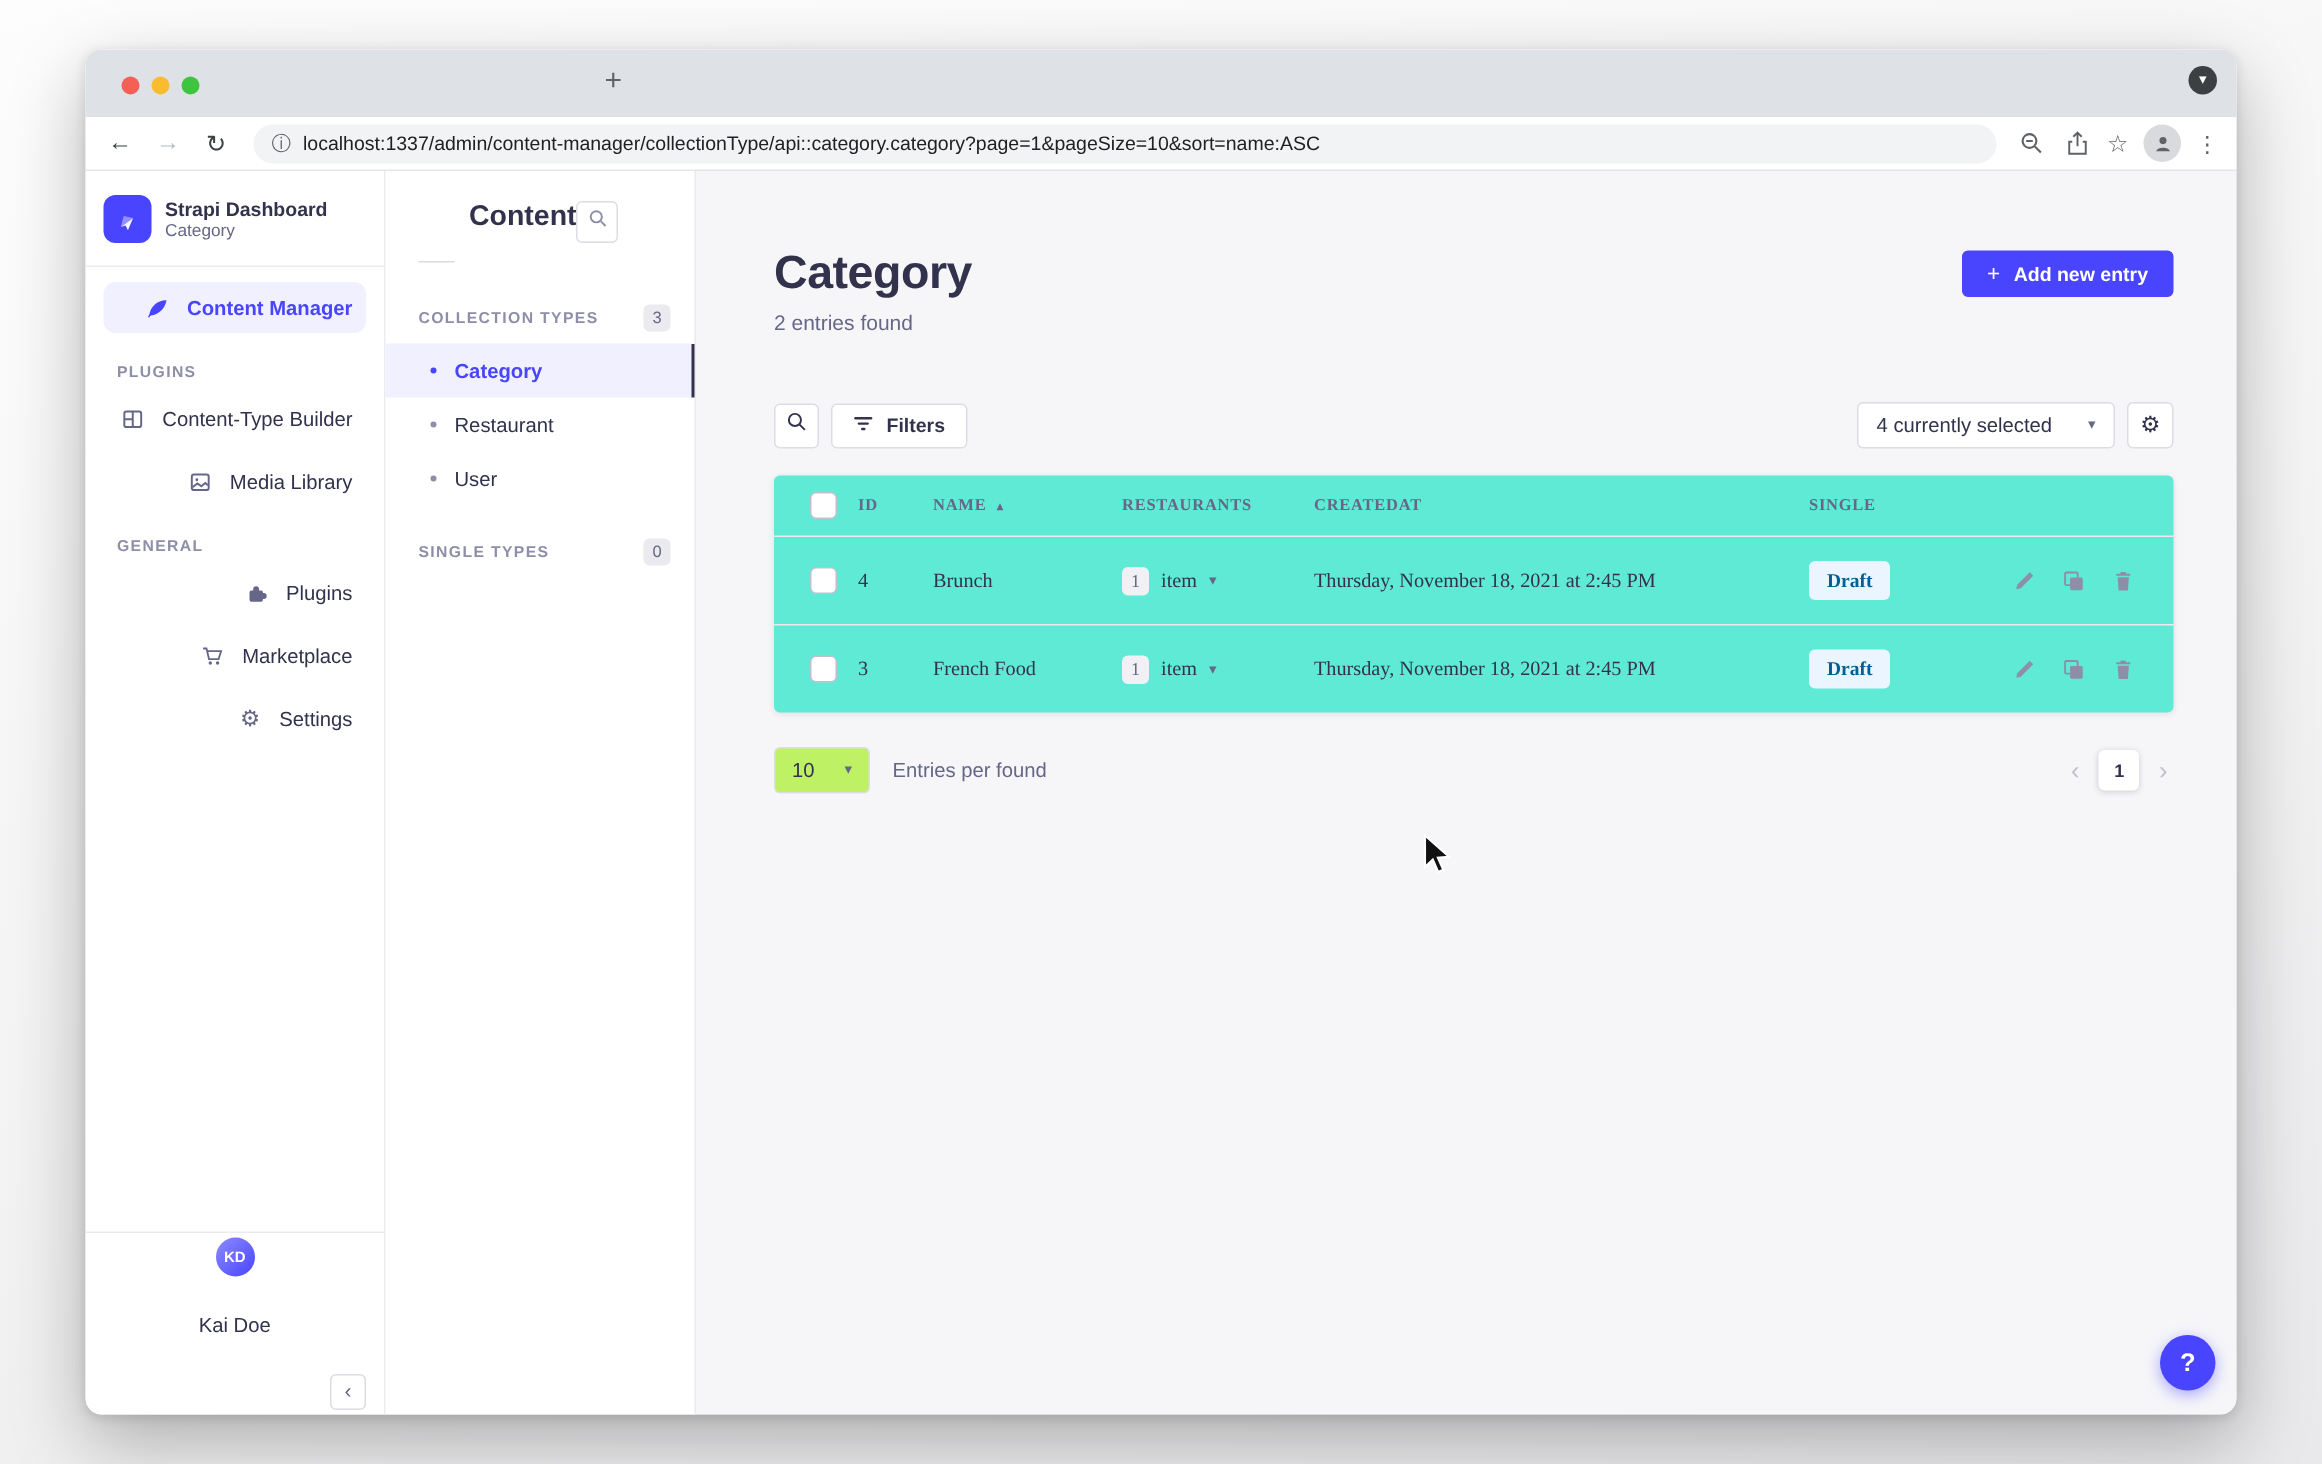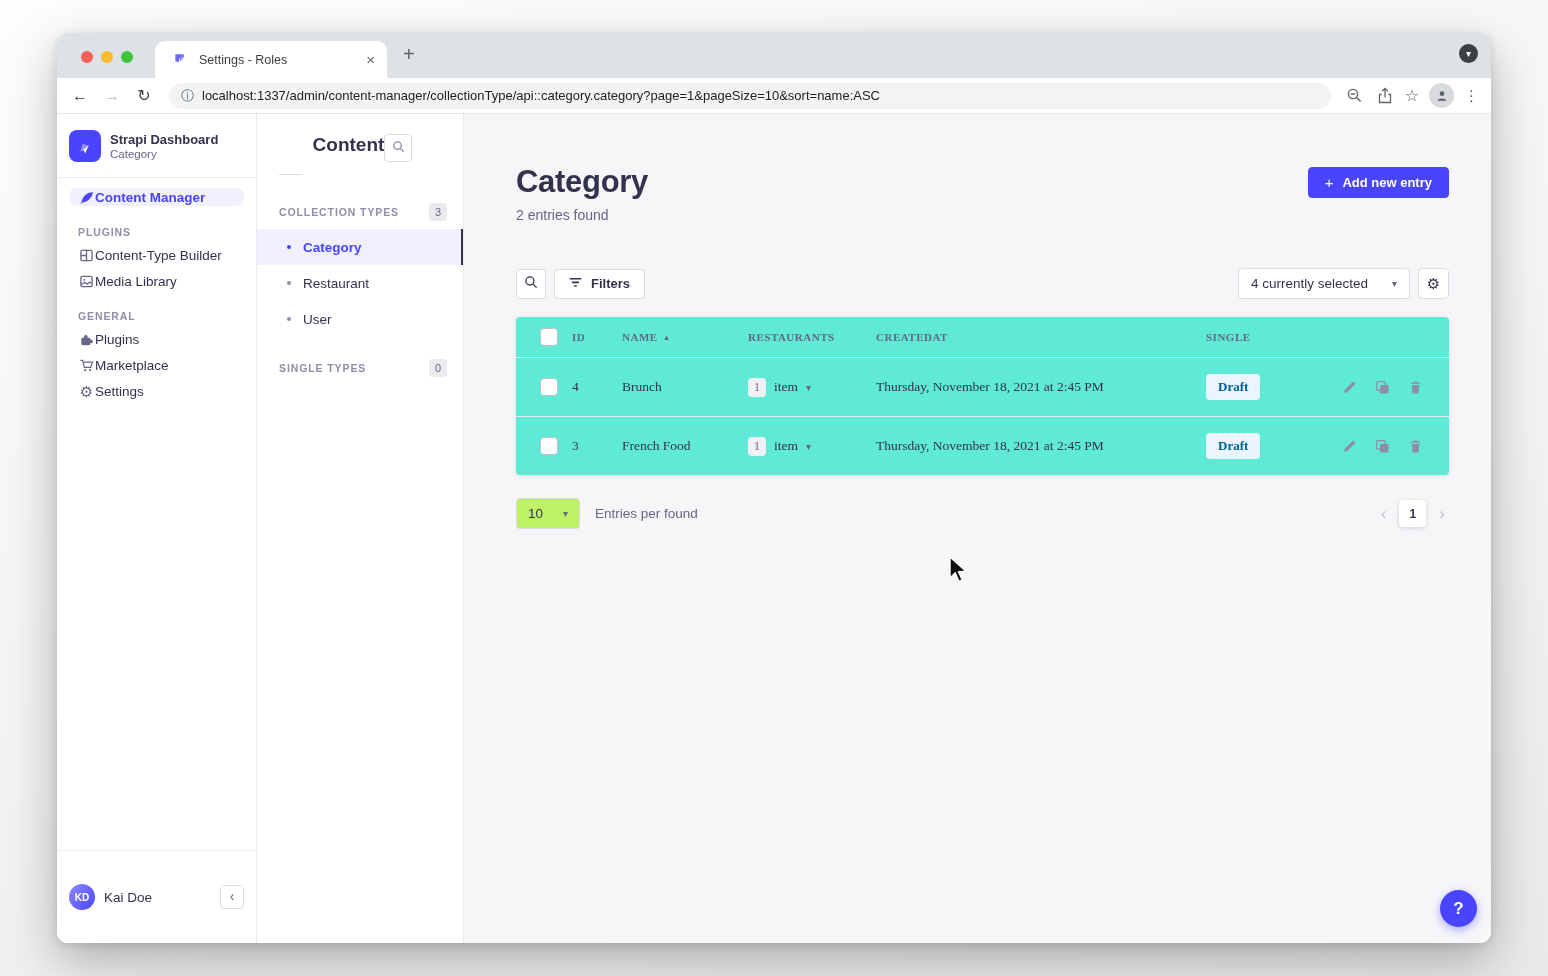--- a/index.html
+++ b/index.html
@@ -43,29 +43,29 @@
   
   .app { flex:1; display:flex; min-height:0; position:relative; background:#f6f6f9; }
   
   .mainnav { width:200px; background:#fff; border-right:1px solid #eaeaef; display:flex; flex-direction:column; }
   .brand { display:flex; align-items:center; gap:9px; padding:16px 12px 13px; }
   .brand-logo { width:32px; height:32px; border-radius:8px; background:#4945ff; flex:none;
     display:flex; align-items:center; justify-content:center; }
   .brand-title { font-size:13px; font-weight:bold; color:#32324d; line-height:1.25; }
   .brand-sub { font-size:11.5px; color:#666687; }
   .nav-divider { border:none; border-top:1px solid #eaeaef; margin:2px 0 6px; }
-  .nav-item { height:18px; margin:4px 12px; border-radius:8px; display:flex; align-items:center;
-    gap:0; padding:0 9px; font-size:13.5px; color:#32324d; }
+  .nav-item { height:34px; margin:4px 12px; border-radius:8px; display:flex; align-items:center;
+    gap:11px; padding:0 9px; font-size:13.5px; color:#32324d;justify-content:flex-end; }
   .nav-item.active { background:#f0f0ff; color:#4945ff; font-weight:600; }
   .nav-ic { width:17px; height:17px; flex:none; display:flex; align-items:center; justify-content:center; }
   .gear-glyph { font-size:15px; color:#666687; line-height:1; }
   .section-label { font-size:10.5px; font-weight:bold; letter-spacing:.9px; color:#8e8ea9;
     margin:16px 21px 4px; }
-  .user-area { margin-top:auto; border-top:1px solid #eaeaef; padding:33px 12px; display:flex;
-    align-items:center; gap:9px; }
+  .user-area { margin-top:auto; border-top:1px solid #eaeaef; padding:3px 12px; display:flex;
+    align-items:center; gap:25px;flex-direction:column; }
   .avatar { width:26px; height:26px; border-radius:50%; flex:none;
     background:linear-gradient(135deg,#8c8aff 0%,#4945ff 100%);
     color:#fff; font-size:10px; font-weight:bold; display:flex; align-items:center; justify-content:center; }
   .user-name { font-size:13.5px; color:#32324d; }
   .collapse-btn { margin-left:auto; width:24px; height:24px; border:1px solid #dcdce4; border-radius:4px;
     background:#fff; color:#666687; font-size:14px; display:flex; align-items:center; justify-content:center; padding-bottom:2px;}
   
   .subnav { width:207px; background:#fff; border-right:1px solid #eaeaef; display:flex; flex-direction:column; }
   .subnav-header { display:flex; justify-content:center; align-items:flex-start; padding:20px 17px 8px 22px; }
   .subnav-title { font-size:19px; font-weight:bold; color:#32324d; }
@@ -130,30 +130,20 @@
 </head>
 <body>
 
 <div class="window">
 
   <div class="tabstrip">
     <div class="traffic">
       <span class="tl red"></span>
       <span class="tl yellow"></span>
       <span class="tl green"></span>
-    </div>
-    <div class="tab">
-      <span class="tool-ic">
-        <svg width="15" height="15" viewBox="0 0 16 16">
-            <path d="M2.5 2.5h9v3.2L7 6.5l-1 4.3-3.5-1z" fill="#6f66ff"></path>
-            <path d="M7 6.5l4.5-.8-3.5 4.6z" fill="#9b94ff"></path>
-          </svg>
-      </span>
-      <span class="tab-title">Settings - Roles</span>
-      <span class="tab-close">×</span>
     </div>
     <span class="newtab">+</span>
     <span class="tabsearch">
         <span>▾</span>
       </span>
   </div>
 
   <div class="toolbar">
     <span class="nav-glyph">←</span>
     <span class="nav-glyph dim">→</span>

